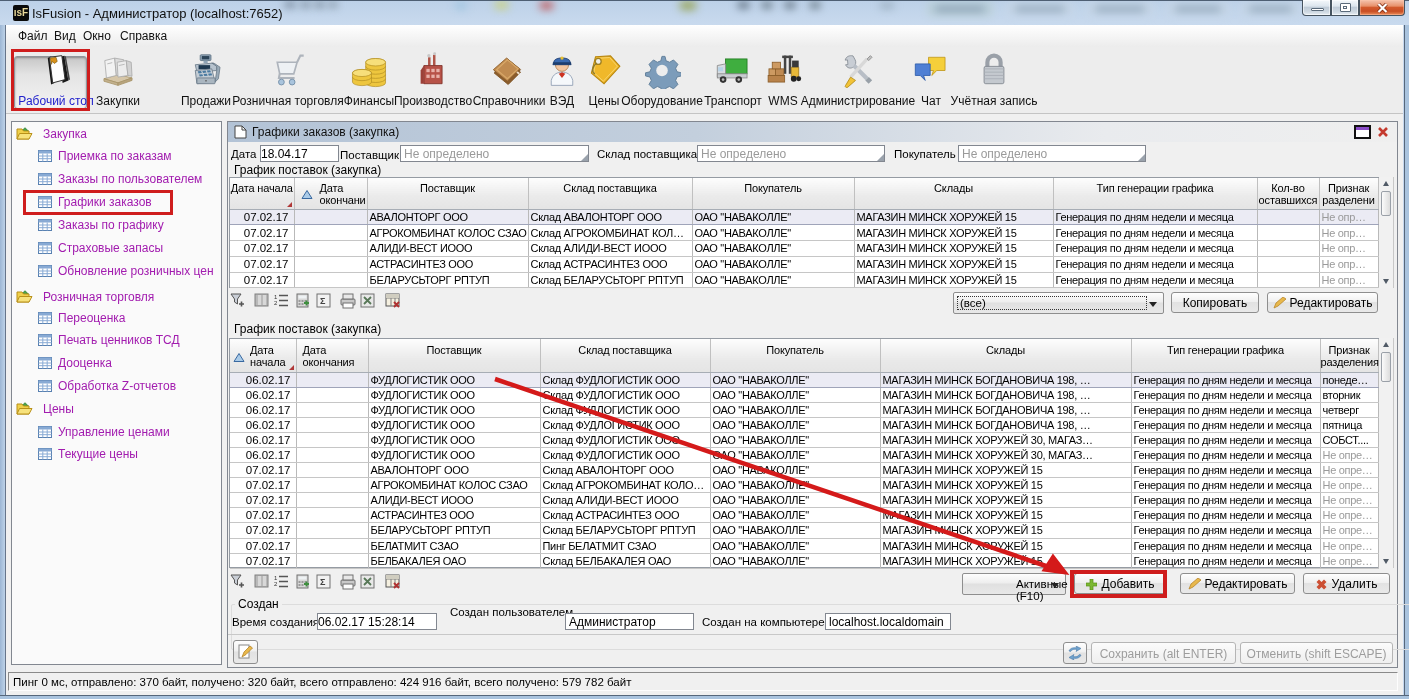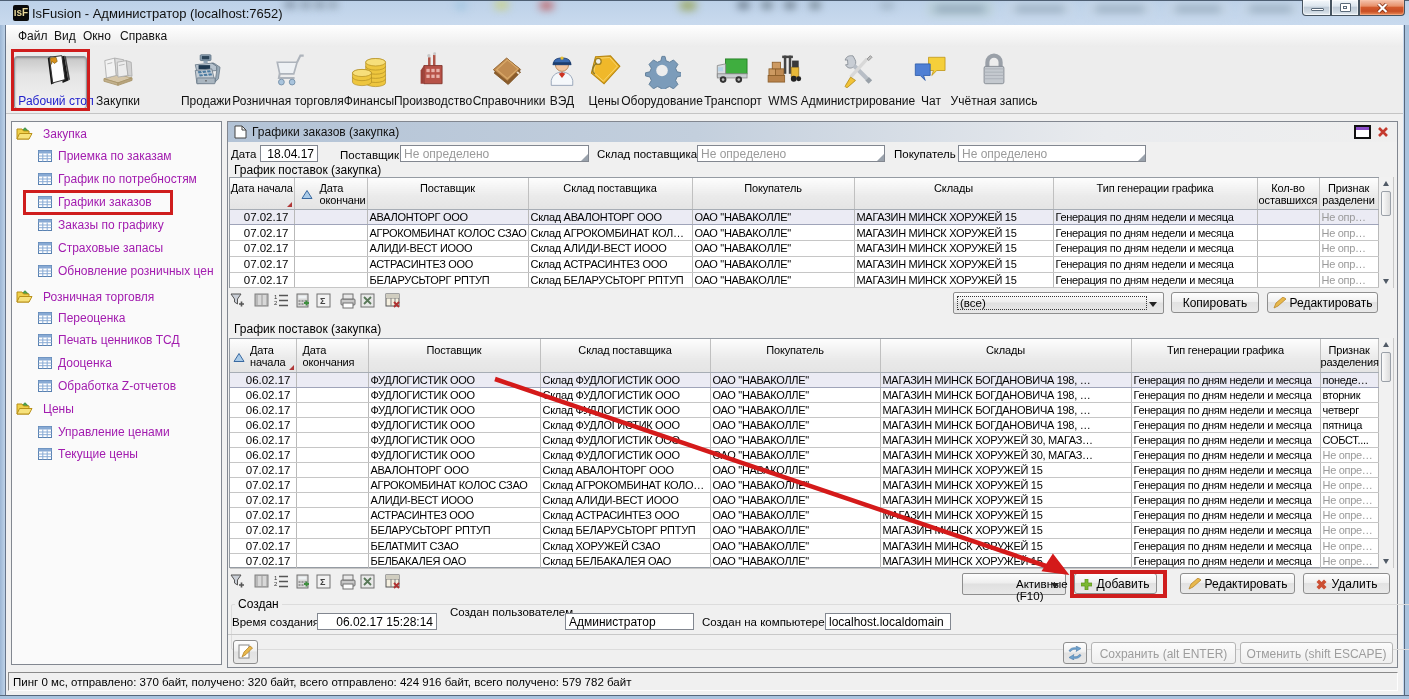--- a/index.html
+++ b/index.html
@@ -339,21 +339,21 @@
       </svg><span style="margin-left:4px;">Закупка</span></div>
 <div class="titem" style="left:26px;top:27px;"><svg width="14" height="14" viewBox="0 0 14 14">
         <rect x="0.5" y="1.5" width="13" height="11" fill="#fff" stroke="#5880b0"></rect>
         <rect x="0.5" y="1.5" width="13" height="3" fill="#88aad4"></rect>
         <path d="M0.5 7 h13 M0.5 9.7 h13 M4.8 4.5 v8 M9.2 4.5 v8" stroke="#88aad4" fill="none"></path>
       </svg><span>Приемка по заказам</span></div>
 <div class="titem" style="left:26px;top:50px;"><svg width="14" height="14" viewBox="0 0 14 14">
         <rect x="0.5" y="1.5" width="13" height="11" fill="#fff" stroke="#5880b0"></rect>
         <rect x="0.5" y="1.5" width="13" height="3" fill="#88aad4"></rect>
         <path d="M0.5 7 h13 M0.5 9.7 h13 M4.8 4.5 v8 M9.2 4.5 v8" stroke="#88aad4" fill="none"></path>
-      </svg><span>График по потребностям</span></div>
+      </svg><span>Заказы по пользователем</span></div>
 <div class="titem" style="left:26px;top:73px;"><svg width="14" height="14" viewBox="0 0 14 14">
         <rect x="0.5" y="1.5" width="13" height="11" fill="#fff" stroke="#5880b0"></rect>
         <rect x="0.5" y="1.5" width="13" height="3" fill="#88aad4"></rect>
         <path d="M0.5 7 h13 M0.5 9.7 h13 M4.8 4.5 v8 M9.2 4.5 v8" stroke="#88aad4" fill="none"></path>
       </svg><span>Графики заказов</span></div>
 <div class="titem" style="left:26px;top:96px;"><svg width="14" height="14" viewBox="0 0 14 14">
         <rect x="0.5" y="1.5" width="13" height="11" fill="#fff" stroke="#5880b0"></rect>
         <rect x="0.5" y="1.5" width="13" height="3" fill="#88aad4"></rect>
         <path d="M0.5 7 h13 M0.5 9.7 h13 M4.8 4.5 v8 M9.2 4.5 v8" stroke="#88aad4" fill="none"></path>
       </svg><span>Заказы по графику</span></div>
@@ -419,21 +419,21 @@
   </div>
   <svg style="position:absolute;left:1126px;top:3px;" width="17" height="14" viewBox="0 0 17 14">
       <rect x="1" y="1" width="15" height="12" fill="#fff" stroke="#111" stroke-width="2"></rect>
       <rect x="2" y="2" width="13" height="3" fill="#8a4cc8"></rect>
     </svg>
   <svg style="position:absolute;left:1149px;top:4px;" width="12" height="12" viewBox="0 0 12 12">
       <path d="M2 2 L10 10 M10 2 L2 10" stroke="#c43a2e" stroke-width="2.6"></path>
     </svg>
 
   <span class="fldlbl" style="left:3px;top:26px;">Дата</span>
-  <div class="fld" style="left:32px;top:23px;width:58px;height:17px;text-align:right;padding:1px 3px 0 0;">18.04.17</div>
+  <div class="fld" style="left:32px;top:23px;width:79px;height:17px;text-align:left;padding:1px 3px 0 0;">18.04.17</div>
   <span class="fldlbl" style="left:112px;top:27px;">Поставщик</span>
   <div class="fld ph" style="left:172px;top:23px;width:189px;height:17px;padding:1px 0 0 3px;">Не определено<i style="position:absolute;right:0;bottom:0;width:0;height:0;border-left:7px solid transparent;border-bottom:7px solid #9aa2ac;"></i></div>
   <span class="fldlbl" style="left:369px;top:26px;">Склад поставщика</span>
   <div class="fld ph" style="left:469px;top:23px;width:188px;height:17px;padding:1px 0 0 3px;">Не определено<i style="position:absolute;right:0;bottom:0;width:0;height:0;border-left:7px solid transparent;border-bottom:7px solid #9aa2ac;"></i></div>
   <span class="fldlbl" style="left:666px;top:26px;">Покупатель</span>
   <div class="fld ph" style="left:730px;top:23px;width:188px;height:17px;padding:1px 0 0 3px;">Не определено<i style="position:absolute;right:0;bottom:0;width:0;height:0;border-left:7px solid transparent;border-bottom:7px solid #9aa2ac;"></i></div>
 
   <span class="grplbl" style="left:6px;top:41px;">График поставок (закупка)</span>
   <div class="grid" id="grid1" style="left:1px;top:55px;width:1150px;height:111px;">
   <table>
@@ -730,21 +730,21 @@
             <td>Склад БЕЛАРУСЬТОРГ РПТУП</td>
             <td>ОАО "НАВАКОЛЛЕ"</td>
             <td>МАГАЗИН МИНСК ХОРУЖЕЙ 15</td>
             <td>Генерация по дням недели и месяца</td>
             <td class="gray">Не опре…</td>
           </tr>
   <tr>
             <td class="r">07.02.17</td>
             <td></td>
             <td>БЕЛАТМИТ СЗАО</td>
-            <td>Склад ХОРУЖЕЙ СЗАО</td>
+            <td>Пинг БЕЛАТМИТ СЗАО</td>
             <td>ОАО "НАВАКОЛЛЕ"</td>
             <td>МАГАЗИН МИНСК ХОРУЖЕЙ 15</td>
             <td>Генерация по дням недели и месяца</td>
             <td class="gray">Не опре…</td>
           </tr>
   <tr>
             <td class="r">07.02.17</td>
             <td></td>
             <td>БЕЛБАКАЛЕЯ ОАО</td>
             <td>Склад БЕЛБАКАЛЕЯ ОАО</td>
@@ -810,35 +810,35 @@
           <rect x="158" y="3" width="13" height="12" fill="#f5f0e0" stroke="#555"></rect>
           <path d="M158 7 h13 M163 3 v12 M167 3 v12" stroke="#808080"></path>
           <rect x="158" y="3" width="13" height="4" fill="#d0cdc0"></rect>
           <path d="M166 11 L171 16 M171 11 L166 16" stroke="#b03030" stroke-width="1.8"></path>
         </g>
   </svg></div>
   <div class="combo" style="left:734px;top:451px;width:104px;">
       <span style="position:absolute;left:5px;top:4px;margin-left:48px;">Активные (F10)</span>
       <span class="carr"></span>
     </div>
-  <div class="btn" style="left:846px;top:451px;width:83px;padding-top:3px;"><svg width="11" height="11" viewBox="0 0 11 11" style="vertical-align:-2px;margin-right:4px;">
+  <div class="btn" style="left:846px;top:451px;width:93px;padding-top:3px;"><svg width="11" height="11" viewBox="0 0 11 11" style="vertical-align:-2px;margin-right:4px;">
         <path d="M4 0 h3 v4 h4 v3 h-4 v4 h-3 v-4 h-4 v-3 h4 Z" fill="#7cb832" stroke="#5a9018" stroke-width="0.7"></path>
       </svg>Добавить</div>
   <div class="btn" style="left:952px;top:451px;width:115px;padding-top:3px;"><svg width="13" height="12" viewBox="0 0 13 12" style="vertical-align:-2px;margin-right:4px;">
         <path d="M1 11 L3 6 L10 0 L13 2 L5 9 Z" fill="#e8b84c" stroke="#b8862c" stroke-width="0.8"></path>
       </svg>Редактировать</div>
   <div class="btn" style="left:1075px;top:451px;width:87px;padding-top:3px;"><svg width="11" height="11" viewBox="0 0 11 11" style="vertical-align:-2px;margin-right:5px;">
         <path d="M5.5 3 L8 0.5 L10.5 3 L8 5.5 L10.5 8 L8 10.5 L5.5 8 L3 10.5 L0.5 8 L3 5.5 L0.5 3 L3 0.5 Z" fill="#cc4f33"></path>
         <circle cx="5.5" cy="5.5" r="2.2" fill="#cc4f33"></circle>
       </svg>Удалить</div>
 
   <div style="position:absolute;left:3px;top:482px;width:1390px;height:46px;border:1px solid #dcdcdc;border-radius:2px;"></div>
   <span class="grplbl" style="left:7px;top:475px;background:#f0f0f0;padding:0 3px;">Создан</span>
   <span class="fldlbl" style="left:4px;top:494px;">Время создания</span>
-  <div class="fld" style="left:89px;top:491px;width:120px;height:17px;text-align:right;padding:1px 3px 0 0;">06.02.17 15:28:14</div>
+  <div class="fld" style="left:89px;top:491px;width:120px;height:17px;text-align:left;padding:1px 3px 0 0;">06.02.17 15:28:14</div>
   <span class="fldlbl" style="left:214px;top:484px;margin-left:8px;">Создан пользователем</span>
   <div class="fld" style="left:337px;top:491px;width:129px;height:17px;padding:1px 0 0 3px;">Администратор</div>
   <span class="fldlbl" style="left:474px;top:494px;">Создан на компьютере</span>
   <div class="fld" style="left:597px;top:491px;width:126px;height:17px;padding:1px 0 0 3px;">localhost.localdomain</div>
 
   <div style="position:absolute;left:0;top:512px;width:1169px;height:1px;background:#c8c8c8;"></div>
   <div class="btn" style="left:5px;top:518px;width:25px;height:24px;"><svg width="15" height="15" viewBox="0 0 15 15" style="margin-top:3px;">
         <rect x="1" y="1" width="10" height="13" fill="#fff" stroke="#888"></rect>
         <path d="M4 13 L6 8 L12 2 L14.5 4 L8 10.5 Z" fill="#e8b84c" stroke="#b8862c" stroke-width="0.8"></path>
       </svg></div>

